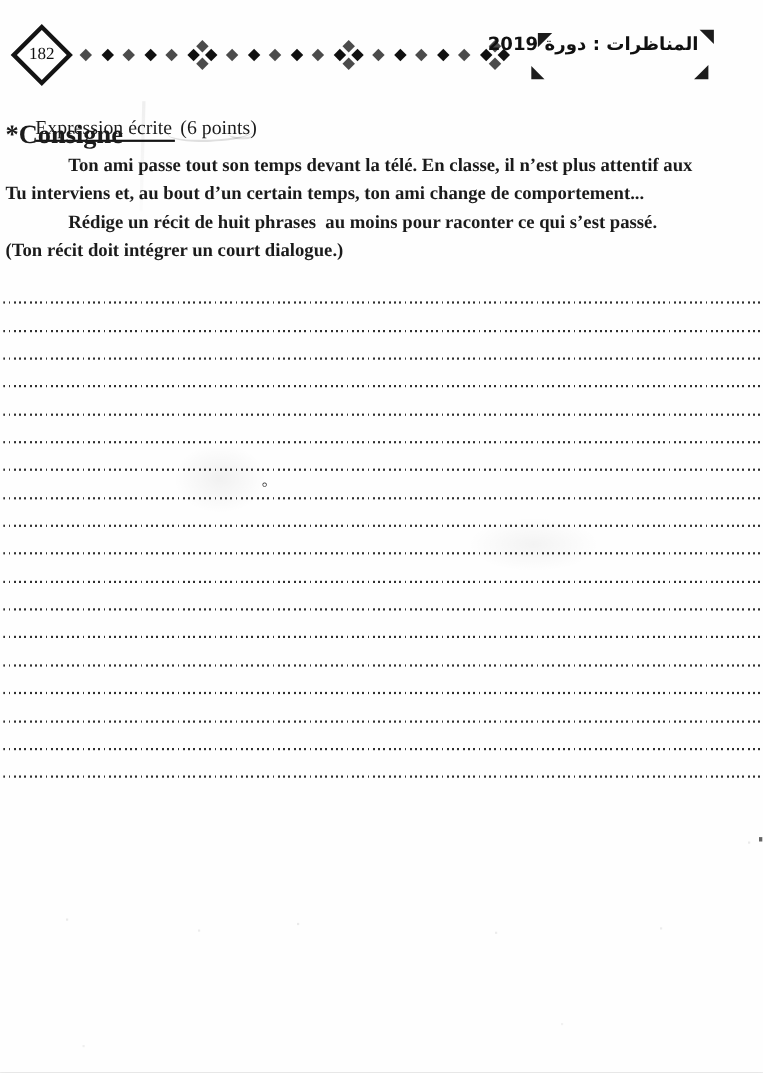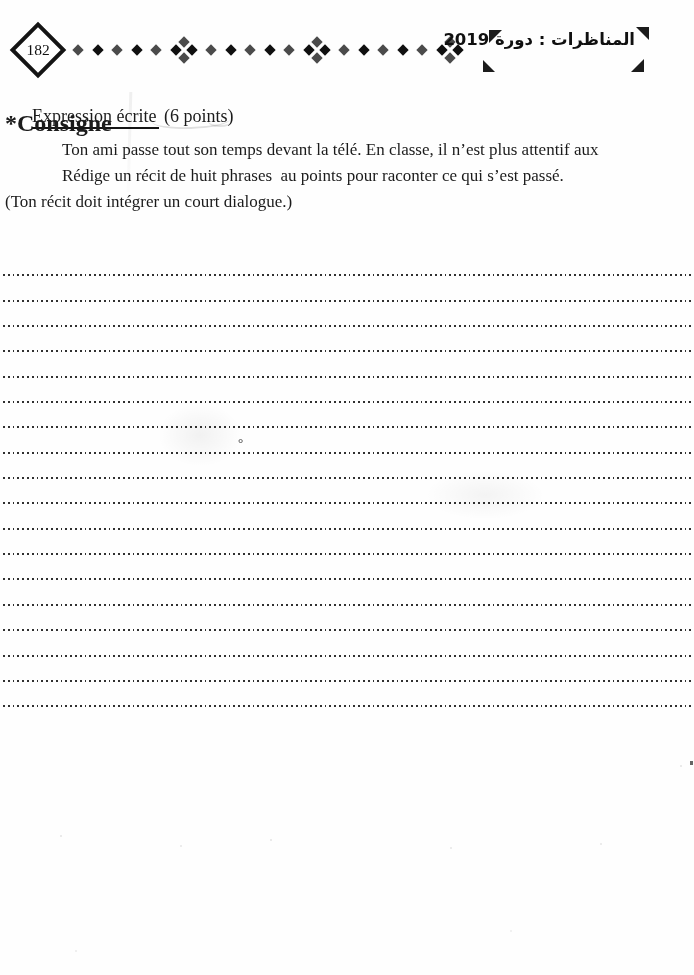--- a/index.html
+++ b/index.html
@@ -36,21 +36,21 @@
   .arabic-title{
     position:absolute;left:505px;top:30px;width:130px;margin:0;text-align:center;
     font-family:"DejaVu Sans", sans-serif;font-size:16.5px;font-weight:bold;color:#101010;
     white-space:nowrap;
   }
   
   .section-line{position:absolute;left:5px;top:85px;font-size:18px;white-space:pre;}
   .section-title{font-weight:normal;border-bottom:2px solid #141414;padding-right:3px;padding-bottom:1px;}
   .section-points{font-weight:normal;}
   .consigne{position:absolute;left:5px;top:110px;font-size:24px;font-weight:bold;}
-  .statement{position:absolute;left:5px;top:137px;}
+  .statement{position:absolute;left:5px;top:137px;font-weight:bold;}
   .para-line{height:26px;line-height:26px;font-size:17px;white-space:pre;}
   .para-line.indent{padding-left:57px;}
   
   .answers{position:absolute;left:3px;right:3px;top:251px;}
   .answer-line{
     height:25.35px;
     background:repeating-linear-gradient(to right, rgba(30,30,30,.92) 0 1.7px, transparent 1.7px 4.8px) left bottom / 100% 2px no-repeat;
   }
   .stray{position:absolute;left:238px;top:436px;font-size:13px;color:#3a3a3a;line-height:1;}
   
@@ -121,21 +121,22 @@
     <h1 class="arabic-title" dir="rtl">المناظرات : دورة 2019</h1>
   </header>
 
   <main>
     <div class="section-line">
       <span class="section-title">Expression écrite</span><span class="section-points"> (6 points)</span>
     </div>
     <div class="consigne">*Consigne</div>
     <div class="statement">
         <div class="para-line indent">Ton ami passe tout son temps devant la télé. En classe, il n’est plus attentif aux</div>
-        <div class="para-line indent">Rédige un récit de huit phrases  au points pour raconter ce qui s’est passé.</div>
+        <div class="para-line">Tu interviens et, au bout d’un certain temps, ton ami change de comportement...</div>
+        <div class="para-line indent">Rédige un récit de huit phrases  au moins pour raconter ce qui s’est passé.</div>
         <div class="para-line">(Ton récit doit intégrer un court dialogue.)</div>
       </div>
     <div class="answers">
         <div class="answer-line"></div>
         <div class="answer-line"></div>
         <div class="answer-line"></div>
         <div class="answer-line"></div>
         <div class="answer-line"></div>
         <div class="answer-line"></div>
         <div class="answer-line"></div>

